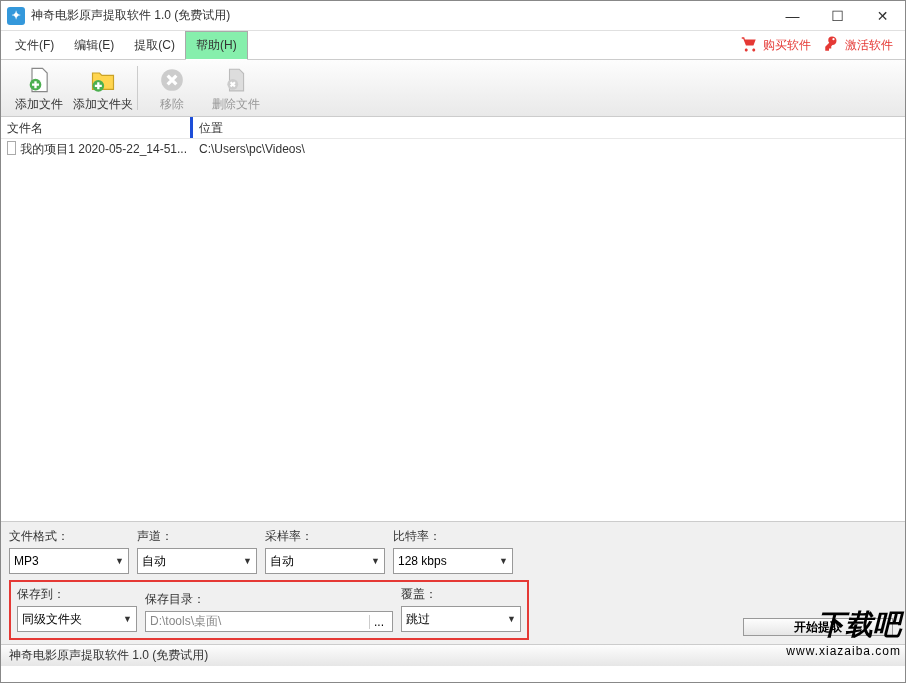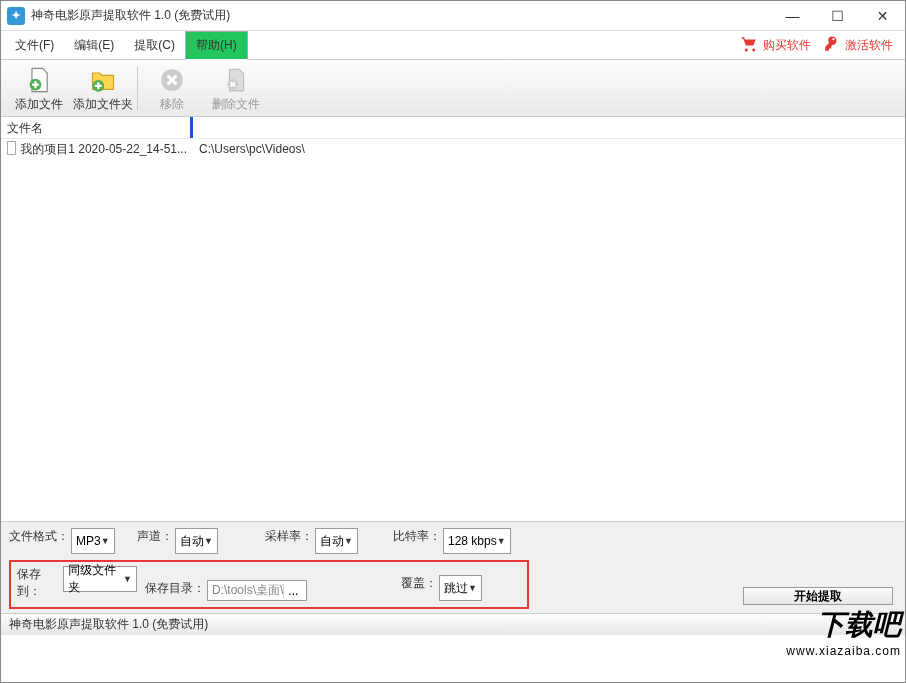--- a/index.html
+++ b/index.html
@@ -58,21 +58,21 @@
 .menu-item {
   padding: 0 10px;
   display: flex;
   align-items: center;
   color: #333;
   cursor: pointer;
 }
 .menu-item.active {
   border: 1px solid #aaa;
   border-bottom: 1px solid #fff;
-  background: #22c55e;
+  background: #86efac;
   margin-bottom: -1px;
 }
 .menubar .spacer { flex: 1; }
 .menu-right {
   display: flex;
   align-items: center;
   gap: 12px;
   padding-right: 12px;
 }
 .menu-link {
@@ -153,21 +153,21 @@
   background: #f0f0f0;
   border-top: 1px solid #ccc;
   padding: 6px 8px 4px 8px;
 }
 .settings-row {
   display: flex;
   align-items: flex-end;
   gap: 8px;
   margin-bottom: 6px;
 }
-.field-group { display: flex; flex-direction: row; gap: 2px; }
+.field-group { display: flex; flex-direction: column; gap: 2px; justify-content: flex-end; }
 .field-label { color: #333; margin-bottom: 1px; }
 .combo {
   display: flex;
   align-items: center;
   border: 1px solid #999;
   background: #fff;
   height: 21px;
   padding: 12px 4px;
   font-size: 12px;
   cursor: pointer;
@@ -307,20 +307,21 @@
           <circle cx="9" cy="16" r="5" fill="#ccc"></circle>
           <path stroke="#fff" stroke-width="2" d="M7 14l4 4M11 14l-4 4"></path>
         </svg>
     </div>
     <div>删除文件</div>
   </div>
 </div>
 
 <div class="list-header">
   <div class="col col-name">文件名</div>
+  <div class="col col-loc">位置</div>
 </div>
 
 <div class="list-body">
   <div class="list-row">
     <div class="cell cell-name">
       <span class="file-ico"></span>
       <span>我的项目1 2020-05-22_14-51...</span>
     </div>
     <div class="cell cell-loc">C:\Users\pc\Videos\</div>
   </div>

